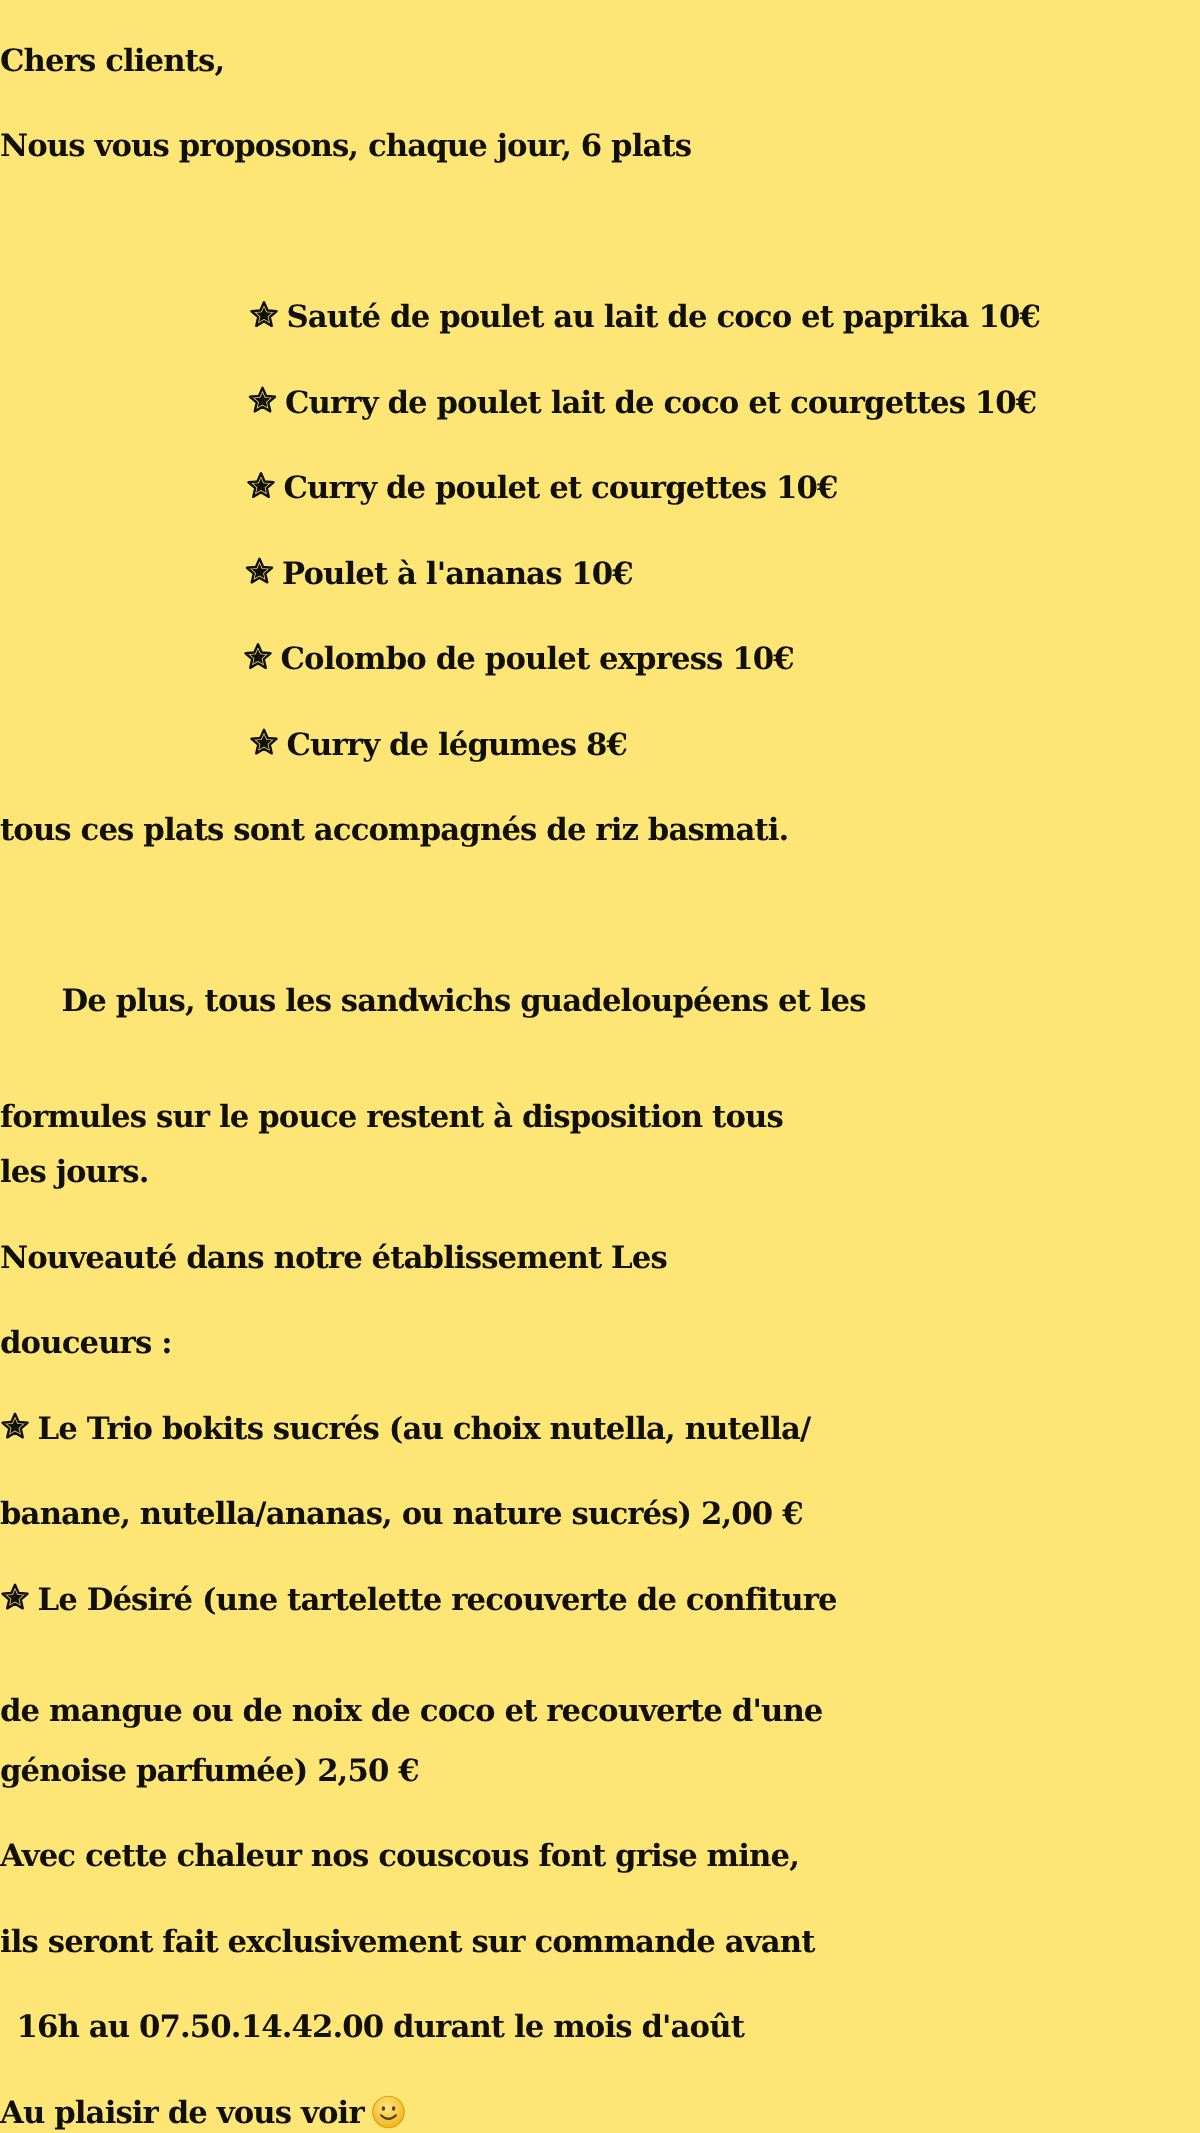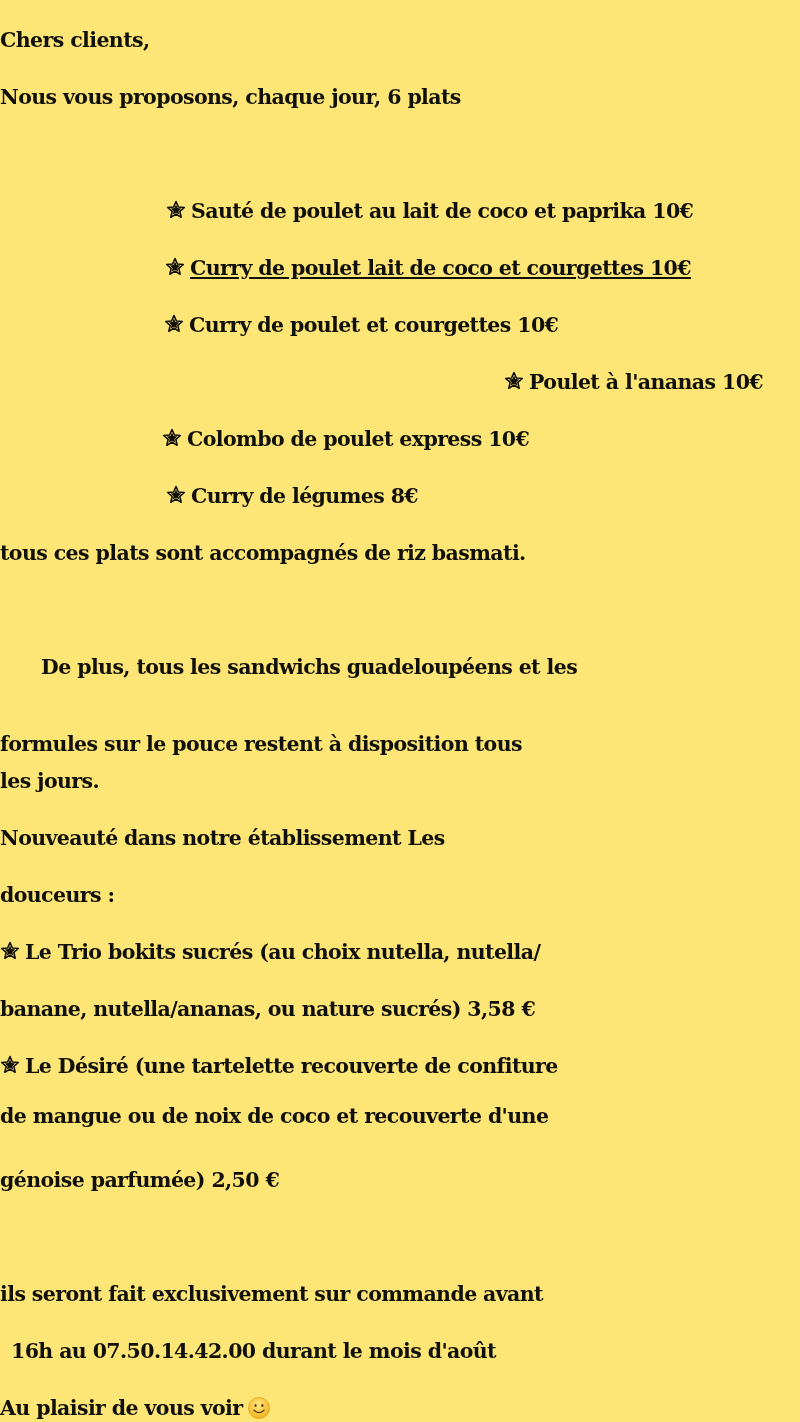--- a/index.html
+++ b/index.html
@@ -72,37 +72,37 @@
   <div class="line" style="top:77px;">Nous vous proposons, chaque jour, 6 plats</div>
 
   <div class="line left" style="top:191px; left:166px; width:600px;">
     <span class="star">
       <svg viewBox="0 0 24 24">
           <path d="M12 1.8l2.9 6.6 7.1.6-5.4 4.7 1.6 7-6.2-3.7-6.2 3.7 1.6-7L2 9l7.1-.6z" fill="none" stroke="#111008" stroke-width="1.9" stroke-linejoin="round"></path>
           <path d="M12 5.5l1.8 4.2 4.5.4-3.4 3 1 4.4-3.9-2.3-3.9 2.3 1-4.4-3.4-3 4.5-.4z" fill="#111008"></path>
         </svg>
     </span><span>Sauté de poulet au lait de coco et paprika 10€</span>
   </div>
-  <div class="line left" style="top:248px; left:165px; width:600px;text-decoration:underline;">
+  <div class="line left" style="top:248px; left:165px; width:600px;">
     <span class="star">
       <svg viewBox="0 0 24 24">
           <path d="M12 1.8l2.9 6.6 7.1.6-5.4 4.7 1.6 7-6.2-3.7-6.2 3.7 1.6-7L2 9l7.1-.6z" fill="none" stroke="#111008" stroke-width="1.9" stroke-linejoin="round"></path>
           <path d="M12 5.5l1.8 4.2 4.5.4-3.4 3 1 4.4-3.9-2.3-3.9 2.3 1-4.4-3.4-3 4.5-.4z" fill="#111008"></path>
         </svg>
     </span><span>Curry de poulet lait de coco et courgettes 10€</span>
   </div>
   <div class="line left" style="top:305px; left:164px; width:600px;">
     <span class="star">
       <svg viewBox="0 0 24 24">
           <path d="M12 1.8l2.9 6.6 7.1.6-5.4 4.7 1.6 7-6.2-3.7-6.2 3.7 1.6-7L2 9l7.1-.6z" fill="none" stroke="#111008" stroke-width="1.9" stroke-linejoin="round"></path>
           <path d="M12 5.5l1.8 4.2 4.5.4-3.4 3 1 4.4-3.9-2.3-3.9 2.3 1-4.4-3.4-3 4.5-.4z" fill="#111008"></path>
         </svg>
     </span><span>Curry de poulet et courgettes 10€</span>
   </div>
-  <div class="line left" style="top:362px; left:163px; width:600px;text-align:right;">
+  <div class="line left" style="top:362px; left:163px; width:600px;">
     <span class="star">
       <svg viewBox="0 0 24 24">
           <path d="M12 1.8l2.9 6.6 7.1.6-5.4 4.7 1.6 7-6.2-3.7-6.2 3.7 1.6-7L2 9l7.1-.6z" fill="none" stroke="#111008" stroke-width="1.9" stroke-linejoin="round"></path>
           <path d="M12 5.5l1.8 4.2 4.5.4-3.4 3 1 4.4-3.9-2.3-3.9 2.3 1-4.4-3.4-3 4.5-.4z" fill="#111008"></path>
         </svg>
     </span><span>Poulet à l'ananas 10€</span>
   </div>
   <div class="line left" style="top:419px; left:162px; width:600px;">
     <span class="star">
       <svg viewBox="0 0 24 24">
@@ -130,33 +130,34 @@
   <div class="line" style="top:932px;">
     <span class="star">
       <svg viewBox="0 0 24 24">
           <path d="M12 1.8l2.9 6.6 7.1.6-5.4 4.7 1.6 7-6.2-3.7-6.2 3.7 1.6-7L2 9l7.1-.6z" fill="none" stroke="#111008" stroke-width="1.9" stroke-linejoin="round"></path>
           <path d="M12 5.5l1.8 4.2 4.5.4-3.4 3 1 4.4-3.9-2.3-3.9 2.3 1-4.4-3.4-3 4.5-.4z" fill="#111008"></path>
         </svg>
     </span><span>Le Trio bokits sucrés (au choix nutella, nutella/</span>
   </div>
 
   <div class="line" style="top:875px;">douceurs :</div>
-  <div class="line" style="top:989px;">banane, nutella/ananas, ou nature sucrés) 3,58 €</div>
+  <div class="line" style="top:989px;">banane, nutella/ananas, ou nature sucrés) 2,00 €</div>
 
   <div class="line" style="top:1046px;">
     <span class="star">
       <svg viewBox="0 0 24 24">
           <path d="M12 1.8l2.9 6.6 7.1.6-5.4 4.7 1.6 7-6.2-3.7-6.2 3.7 1.6-7L2 9l7.1-.6z" fill="none" stroke="#111008" stroke-width="1.9" stroke-linejoin="round"></path>
           <path d="M12 5.5l1.8 4.2 4.5.4-3.4 3 1 4.4-3.9-2.3-3.9 2.3 1-4.4-3.4-3 4.5-.4z" fill="#111008"></path>
         </svg>
     </span><span>Le Désiré (une tartelette recouverte de confiture</span>
   </div>
-  <div class="line" style="top:1096px;">de mangue ou de noix de coco et recouverte d'une</div>
+  <div class="line" style="top:1120px;">de mangue ou de noix de coco et recouverte d'une</div>
   <div class="line" style="top:1160px;">génoise parfumée) 2,50 €</div>
 
+  <div class="line" style="top:1217px;">Avec cette chaleur nos couscous font grise mine,</div>
   <div class="line" style="top:1274px;">ils seront fait exclusivement sur commande avant</div>
   <div class="line" style="top:1331px;padding-left:11px;">16h au 07.50.14.42.00 durant le mois d'août</div>
 
   <div class="line" style="top:1388px;">
     <span>Au plaisir de vous voir</span><span class="smiley">
       <svg viewBox="0 0 24 24">
         <defs>
           <radialGradient id="sg" cx="45%" cy="35%" r="65%">
             <stop offset="0%" stop-color="#FFE680"></stop>
             <stop offset="100%" stop-color="#F2B51C"></stop>

